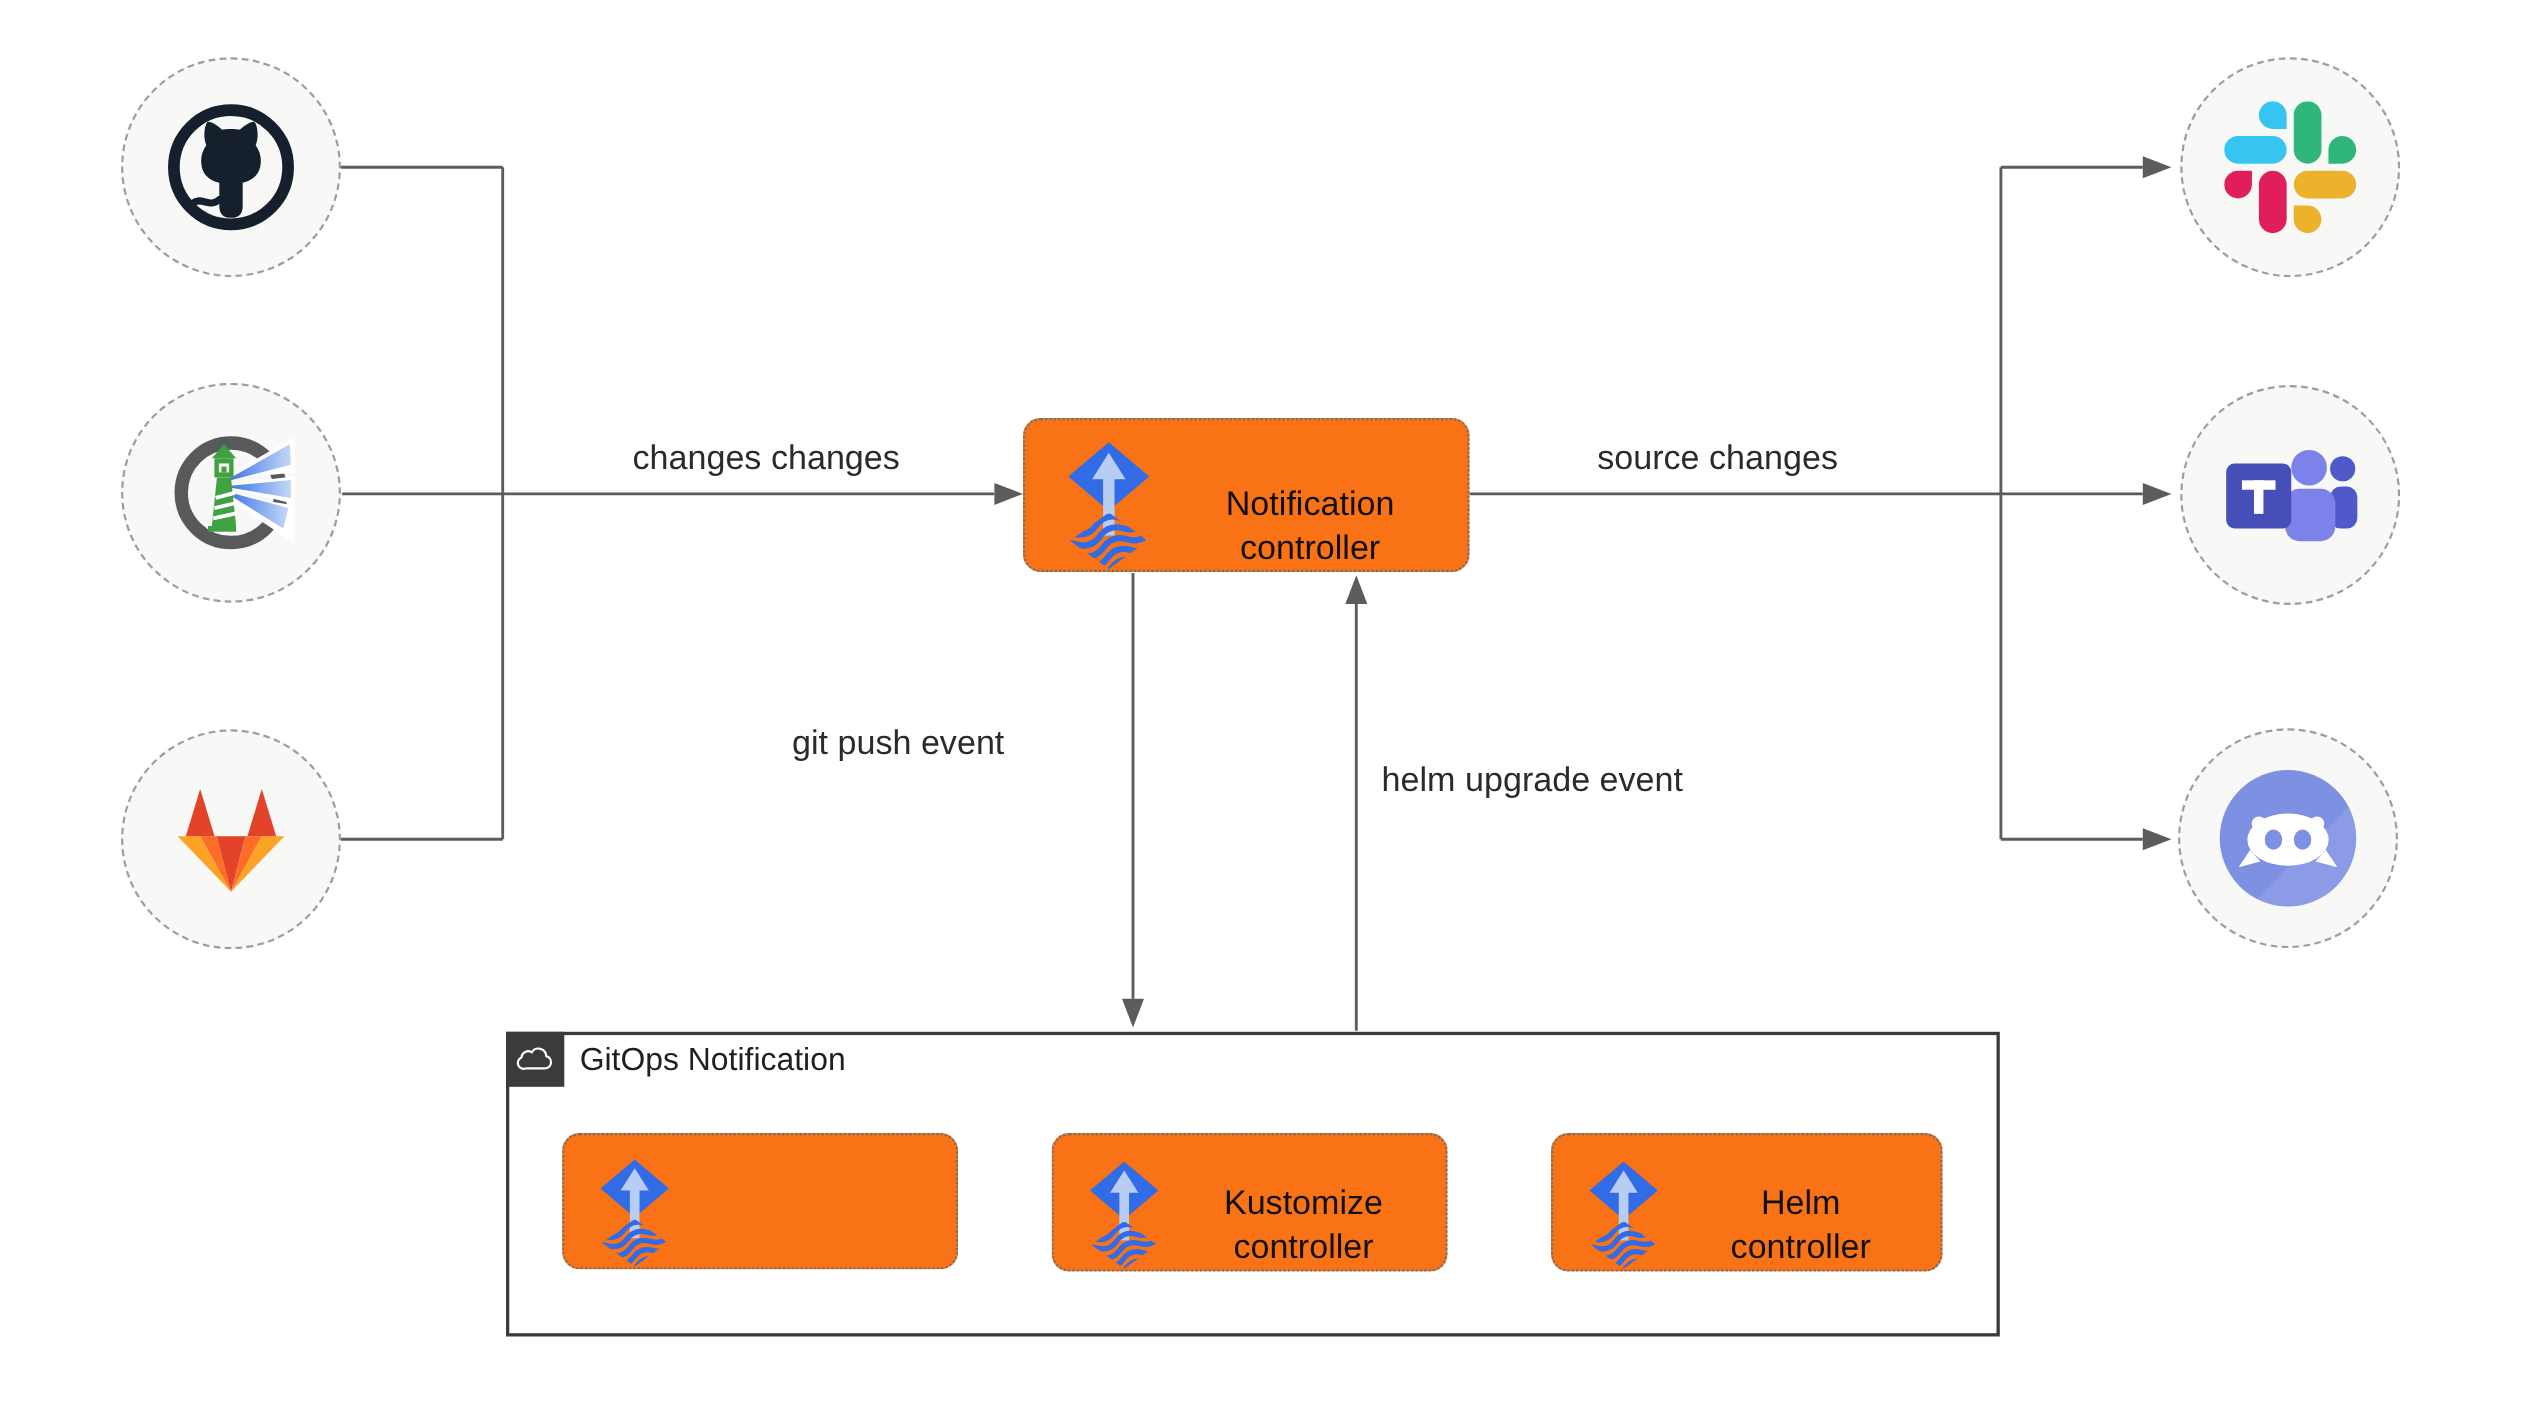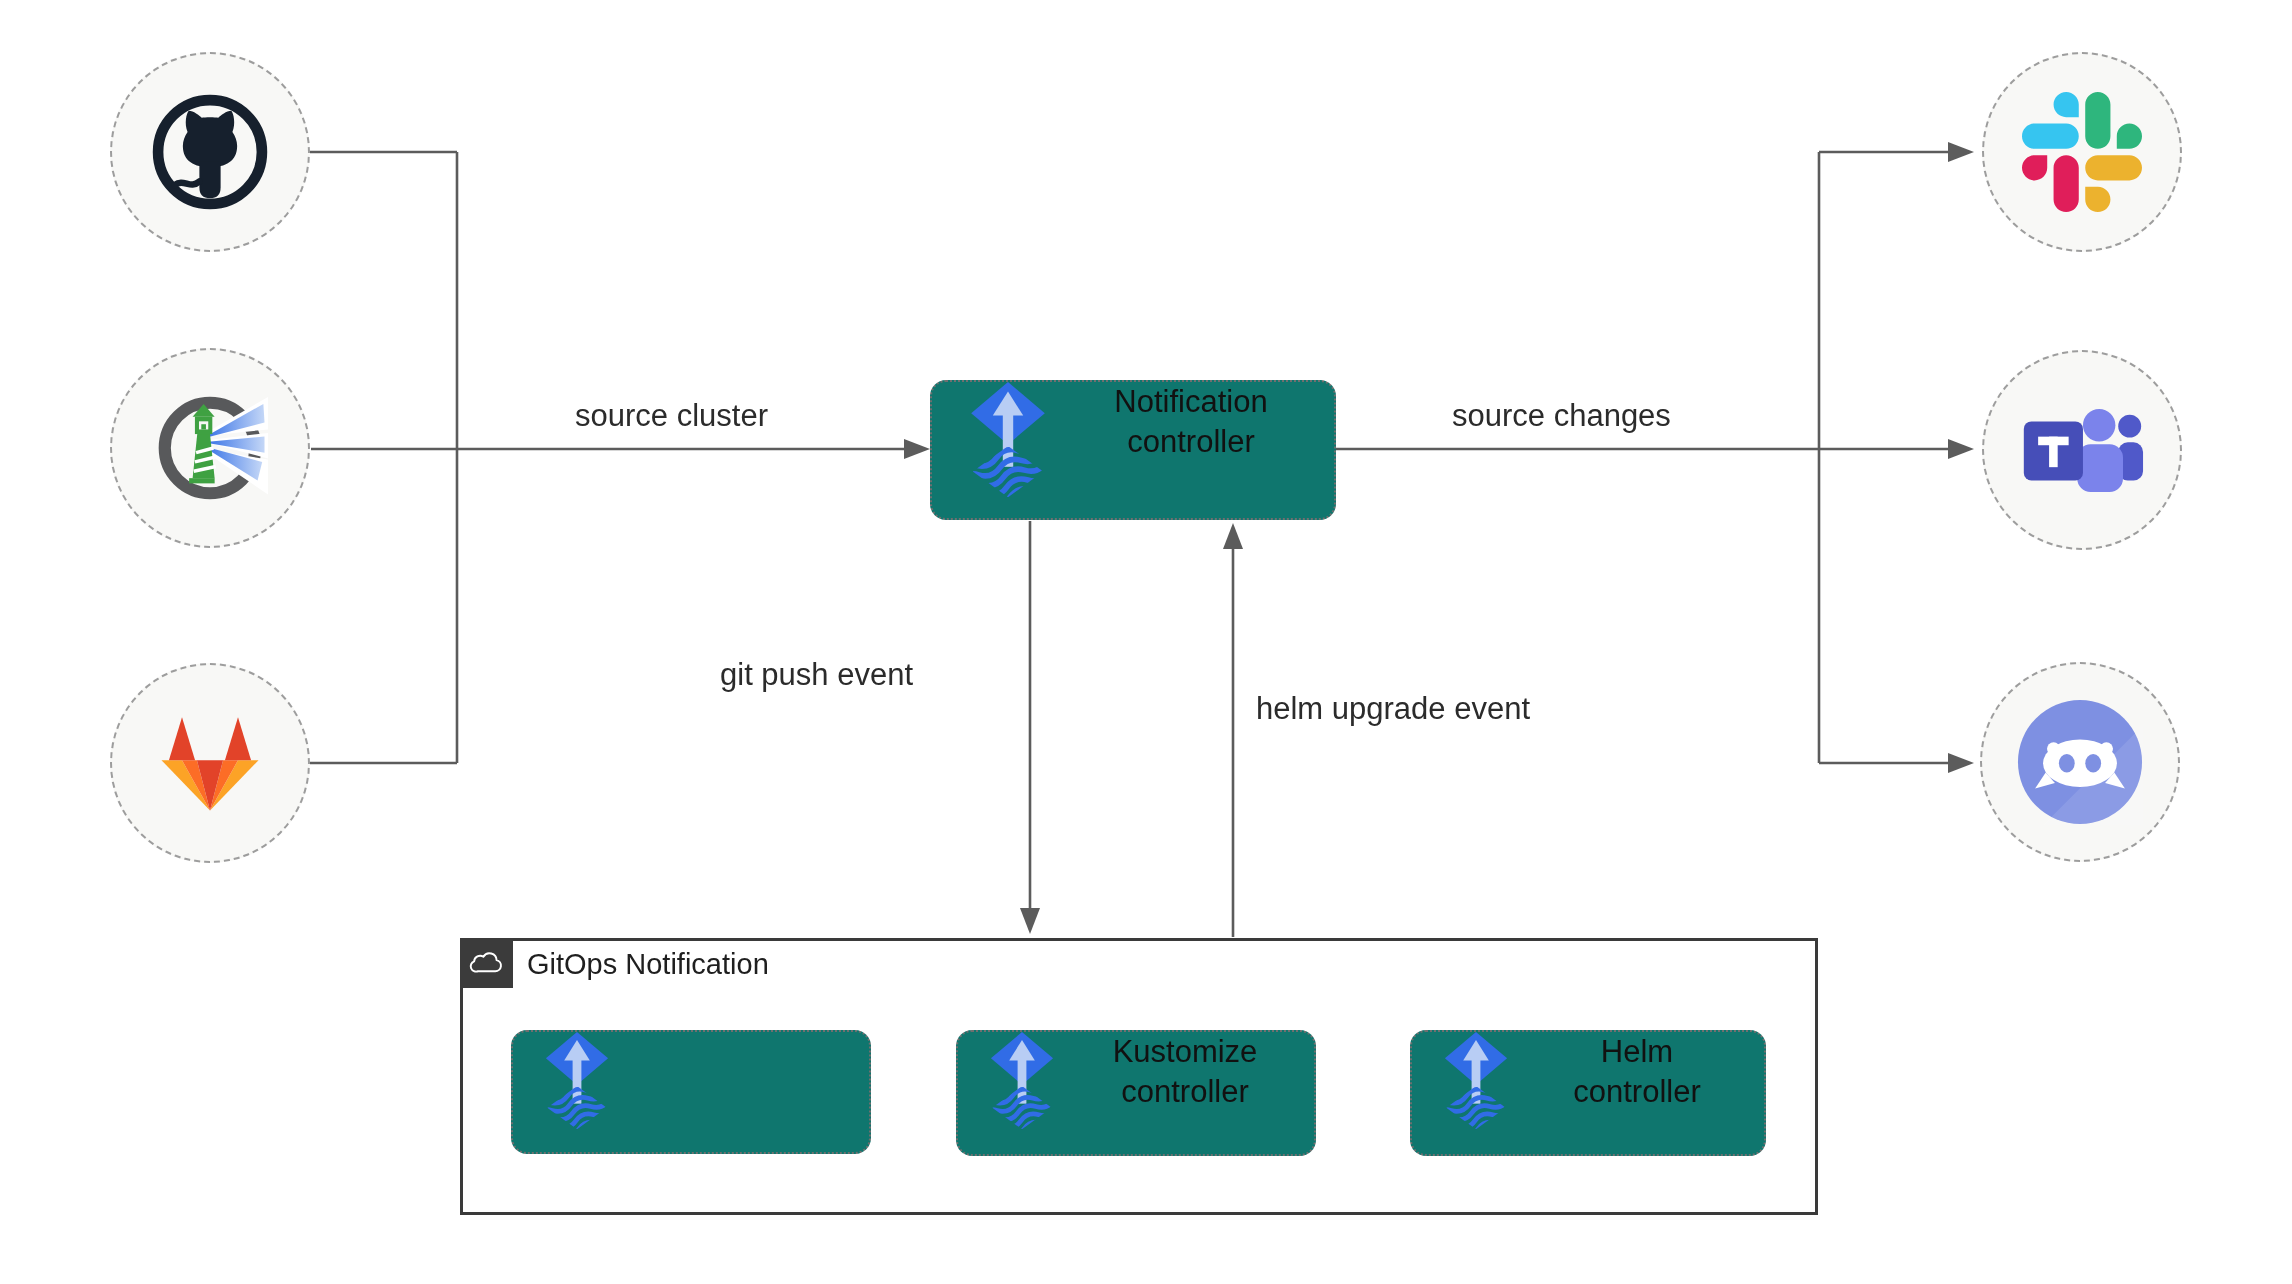--- a/index.html
+++ b/index.html
@@ -11,23 +11,23 @@
   .wire { stroke:#5c5c5c; stroke-width:2.6; fill:none; }
   .arrowhead { fill:#5c5c5c; }
 
   .circle {
     position:absolute; width:200px; height:200px; box-sizing:border-box;
     border:2.5px dashed #9d9d9d; border-radius:50%; background:#f8f8f6;
     display:flex; align-items:center; justify-content:center;
   }
 
   .node {
-    position:absolute; box-sizing:border-box; background:#0f766e;
+    position:absolute; box-sizing:border-box; background:#f97316;
     border:2.5px dotted #6f6f6f; border-radius:16px;
-    display:flex; align-items:flex-start;
+    display:flex; align-items:flex-end;
   }
   .node .flux { flex:0 0 auto; }
   .node-label {
     flex:1 1 auto; text-align:center; font-size:31px; line-height:40px;
     color:#111; }
   .node-label > span { display:inline-block; max-width:205px; }
 
   .edge-label {
     position:absolute; font-size:31px; color:#2b2b2b; white-space:nowrap;
   }
@@ -93,21 +93,21 @@
     <path class="wire" d="M1030,521 V908"></path>
     <polygon class="arrowhead" points="1030,934 1020,908 1040,908"></polygon>
     <path class="wire" d="M1233,937 V549"></path>
     <polygon class="arrowhead" points="1233,523 1223,549 1243,549"></polygon>
     <path class="wire" d="M869,1090 H927"></path>
     <polygon class="arrowhead" points="951,1090 927,1081 927,1099"></polygon>
     <path class="wire" d="M1314,1090 H1381"></path>
     <polygon class="arrowhead" points="1405,1090 1381,1081 1381,1099"></polygon>
   </svg>
 
-  <div class="edge-label" style="left:575px; top:398px;">source cluster</div>
+  <div class="edge-label" style="left:575px; top:398px;">changes changes</div>
   <div class="edge-label" style="left:1452px; top:398px;">source changes</div>
   <div class="edge-label" style="left:720px; top:657px; width:292px; text-align:left;">git push event</div>
   <div class="edge-label" style="left:1256px; top:691px;">helm upgrade event</div>
 
   <div class="circle" style="left:110px; top:52px;">
     <svg width="118" height="118" viewBox="0 0 100 100">
       <circle cx="50" cy="50" r="44" fill="none" stroke="#16202d" stroke-width="9"></circle>
       <path fill="#16202d" d="M31,33 C28,26 30,17 32,15 C36,15 41,19 43,21 C45.5,20.3 54.5,20.3 57,21 C59,19 64,15 68,15 C70,17 72,26 69,33 C71.5,36.5 73,40.5 73,45 C73,58 63,63 50,63 C37,63 27,58 27,45 C27,40.5 28.5,36.5 31,33 Z"></path>
       <path fill="#16202d" d="M41,58 h18 v22 c0,6 -3,9 -9,9 c-6,0 -9,-3 -9,-9 z"></path>
       <path fill="none" stroke="#16202d" stroke-width="5.5" stroke-linecap="round" d="M41,75 C33,82 28,72 20,78"></path>

